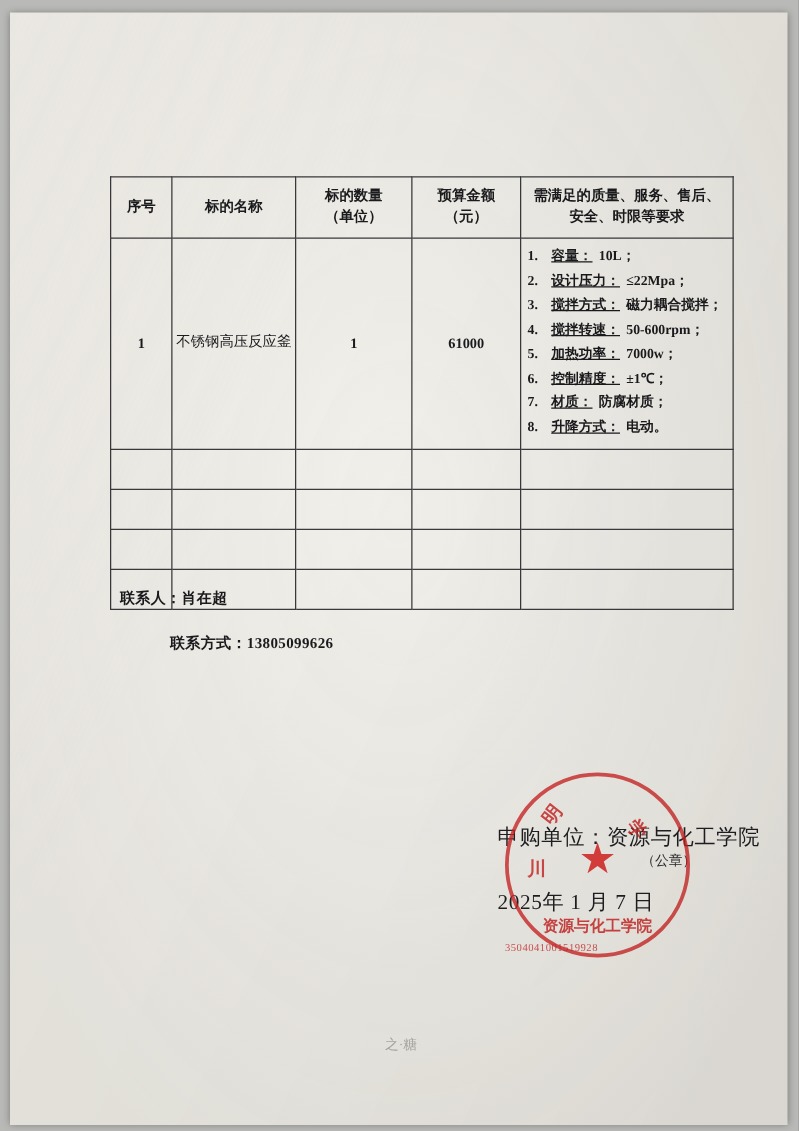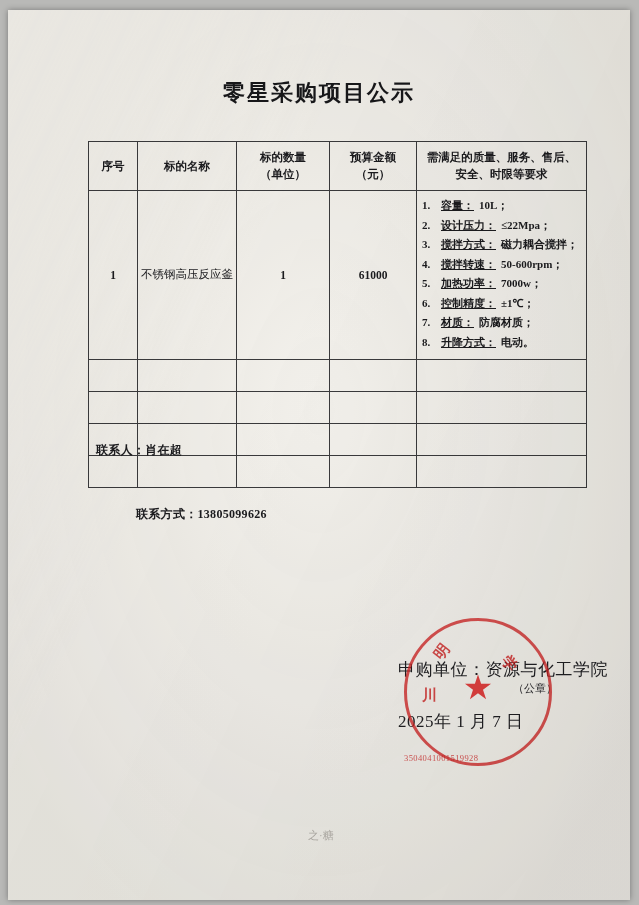--- a/index.html
+++ b/index.html
@@ -99,21 +99,21 @@
   .row-blank td { height: 27px; }
   
   .contact {
     position: absolute;
     left: 88px;
     font-size: 12px;
     font-weight: bold;
     color: #1b1b1e;
     letter-spacing: 0.3px;
   }
-  .contact.l1 { top: 432px; }
+  .contact.l1 { top: 460px; }
   .contact.l2 { top: 496px; margin-left: 40px; }
   
   .footer-line {
     position: absolute;
     left: 390px;
     font-size: 17px;
     color: #1f1f22;
     letter-spacing: 0.5px;
   }
   .footer-line.f1 { top: 648px; }
@@ -199,21 +199,20 @@
     color: #9d9a94;
     opacity: 0.75;
   }
 </style>
 </head>
 <body>
 
 <div id="page">
   <div id="paper">
 
-    <div class="doc-title">零星采购项目公示</div>
 
     <table id="tbl">
       <thead>
         <tr>
           <th class="c-seq">序号</th>
           <th class="c-name">标的名称</th>
           <th class="c-qty">
             <div>标的数量</div>
             <div>（单位）</div>
           </th>
@@ -319,18 +318,19 @@
     <div class="footer-line f2">2025年 1 月 7 日</div>
 
     <div id="stamp">
       <div class="ring"></div>
       <div class="arc-text" id="arc-top">
           <span style="transform: translate(-47.9766px, -40.0144px) rotate(-52deg);">明</span>
           <span style="transform: translate(33.9766px, -40.0144px) rotate(52deg);">学</span>
           <span style="transform: translate(-56px, -6px);">川</span>
         </div>
       <div class="star">★</div>
+      <div class="stamp-bottom">资源与化工学院</div>
       <div class="stamp-code">3504041001519928</div>
     </div>
 
     <div class="smudge">之·糖</div>
   </div>
 </div>
 
 </body></html>

